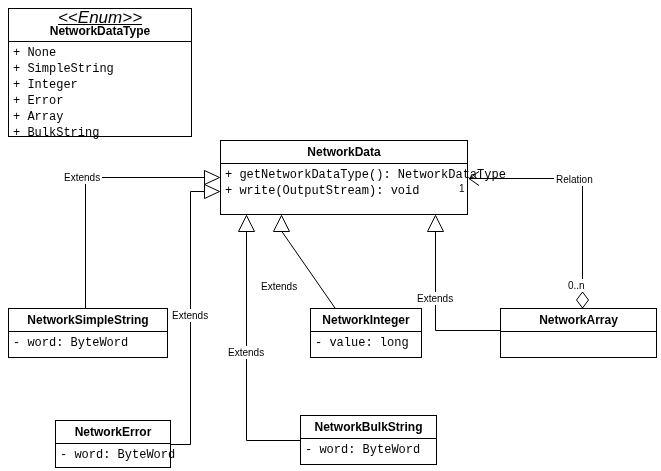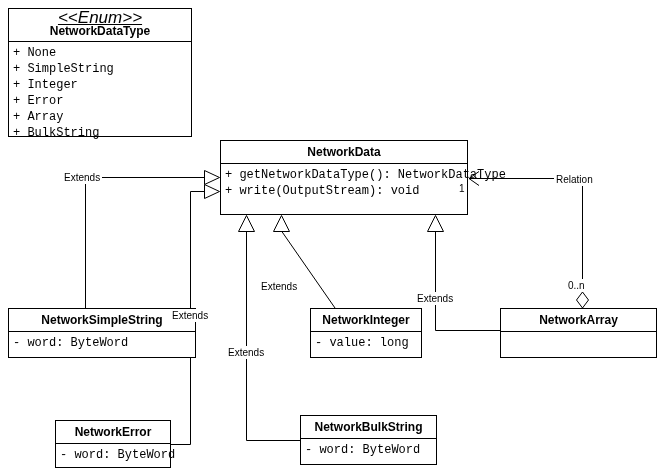--- a/index.html
+++ b/index.html
@@ -74,21 +74,21 @@
   </div>
 
   <div class="uml-class" style="left:220px; top:140px; width:248px; height:75px;">
     <div class="title abstract">NetworkData</div>
     <div class="members">
       <div class="member">+ getNetworkDataType(): NetworkDataType</div>
       <div class="member">+ write(OutputStream): void</div>
     </div>
   </div>
 
-  <div class="uml-class" style="left:8px; top:308px; width:188px; height:50px;">
+  <div class="uml-class" style="left:8px; top:308px; width:160px; height:50px;">
     <div class="title">NetworkSimpleString</div>
     <div class="members">
       <div class="member">- word: ByteWord</div>
     </div>
   </div>
 
   <div class="uml-class" style="left:55px; top:420px; width:116px; height:48px;">
     <div class="title">NetworkError</div>
     <div class="members">
       <div class="member">- word: ByteWord</div>

